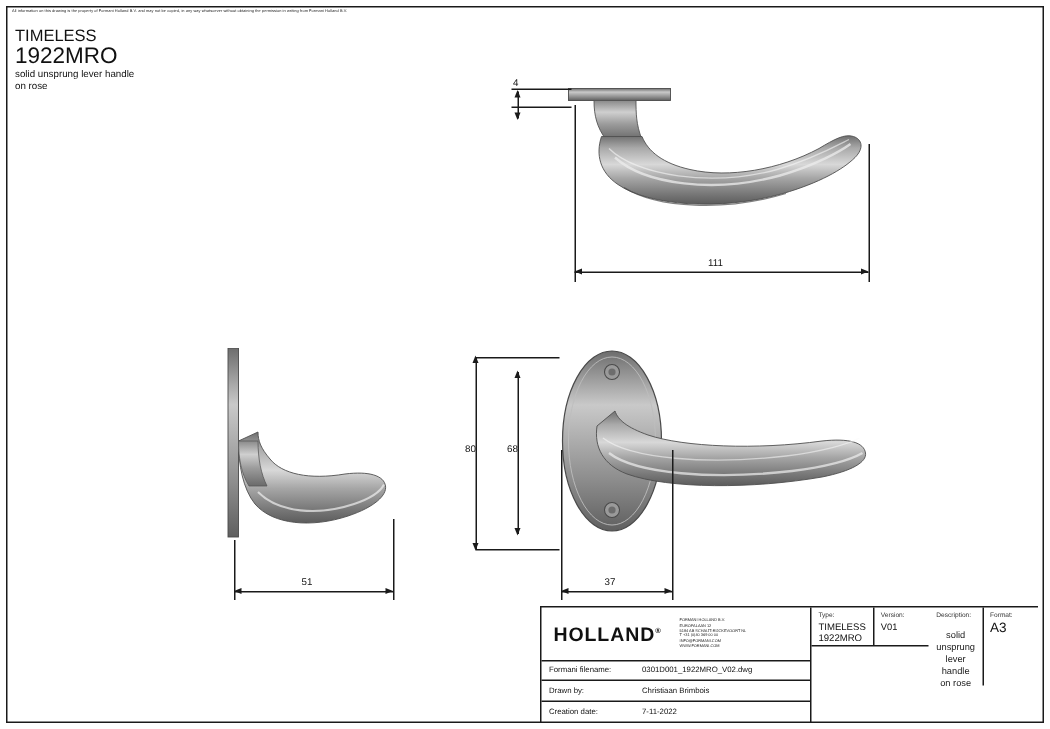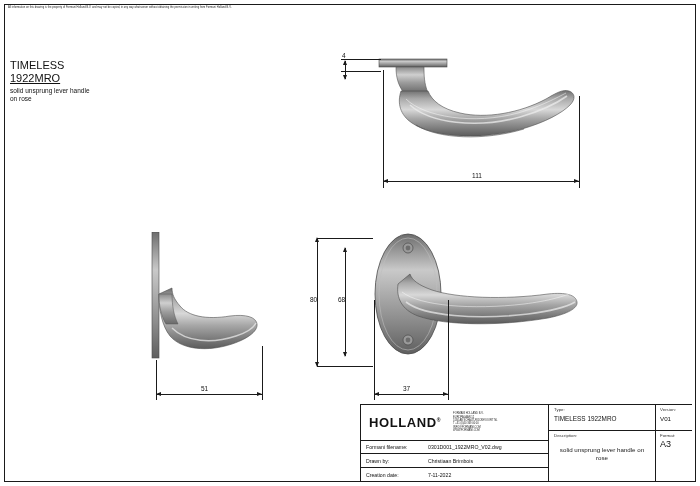--- a/index.html
+++ b/index.html
@@ -35,32 +35,30 @@
     line-height: 1.25;
     letter-spacing: 0.05px;
     color: #222;
     white-space: nowrap;
   }
   .title-block {
     position: absolute;
     left: 10px;
     top: 18px;
     width: 200px;
-    margin-top: 41px;
   }
   .title-line1 {
     font-size: 11px;
     line-height: 13px;
     color: #111;
   }
   .title-line2 {
-    font-size: 11px;
+    font-size: 15px;
     line-height: 13px;
     color: #111;
-    text-decoration: underline;
   }
   .title-sub {
     margin-top: 2px;
     font-size: 6.5px;
     line-height: 8px;
     color: #111;
   }
 
   
   .dimline {
@@ -156,21 +154,21 @@
     font-size: 5.2px;
     color: #111;
   }
   .tb-row:last-child { border-bottom: none; }
   .tb-row .lbl { width: 62px; padding-left: 5px; }
   .tb-row .val { flex: 1; }
 
   .tb-right {
     flex: 1;
     display: flex;
-    flex-direction: column;
+    flex-direction: row;
   }
   .tb-r-row {
     display: flex;
     box-sizing: border-box;
     border-bottom: 1px solid #1a1a1a;
   }
   .tb-r-row:last-child { border-bottom: none; }
   .cell-main {
     flex: 1;
     box-sizing: border-box;

